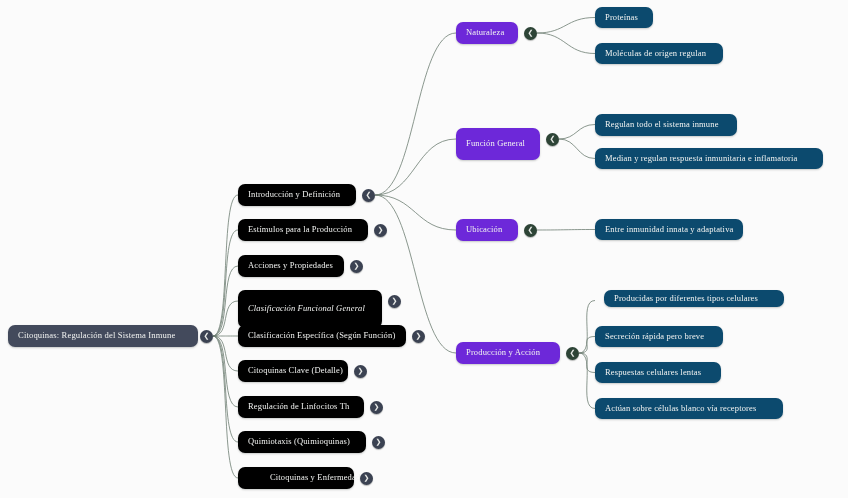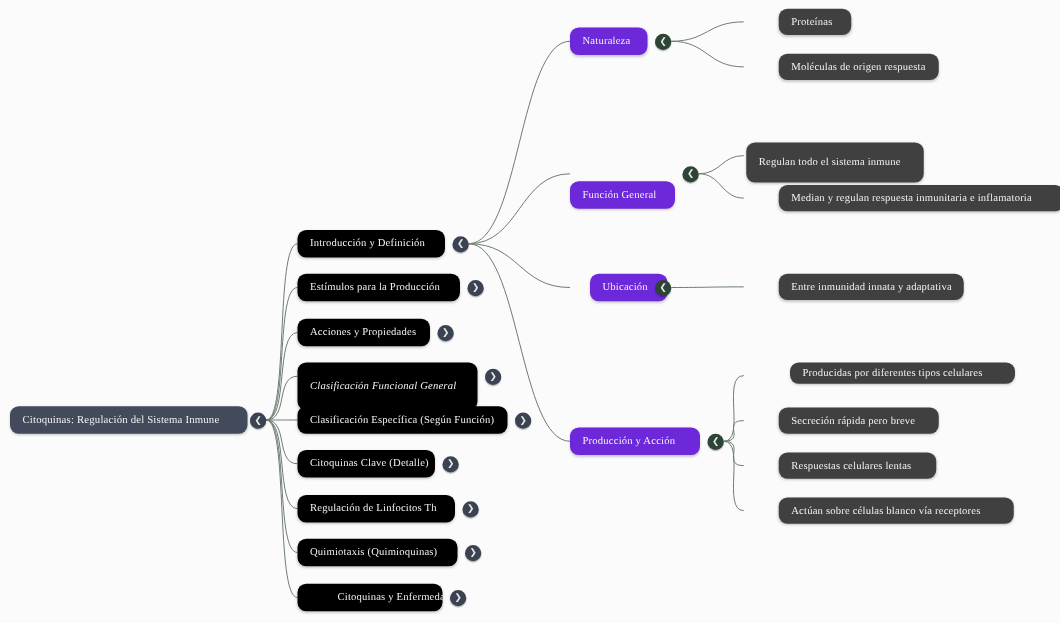--- a/index.html
+++ b/index.html
@@ -46,22 +46,21 @@
     background: #434a5c;
     font-size: 8.6px;
   }
   .node.branch {
     background: #000000;
   }
   .node.topic {
     background: #6d28d9;
   }
   .node.leaf {
-    background: #404040;
-    margin-left: 28px;
+    background: #0c4a6e;
   }
   .toggle {
     position: absolute;
     width: 13px;
     height: 13px;
     border-radius: 50%;
     background: #3b4252;
     color: #e9ebe8;
     display: flex;
     align-items: center;
@@ -120,26 +119,26 @@
     <div class="toggle" style="left: 354px; top: 364.5px;">❯</div>
     <div class="node branch" style="left: 238px; top: 396px; width: 126px; height: 22px; text-align: right;">Regulación de Linfocitos Th</div>
     <div class="toggle" style="left: 370px; top: 400.5px;">❯</div>
     <div class="node branch" style="left: 238px; top: 431px; width: 128px; height: 22px;">Quimiotaxis (Quimioquinas)</div>
     <div class="toggle" style="left: 372px; top: 435.5px;">❯</div>
     <div class="node branch" style="left: 238px; top: 467px; width: 116px; height: 22px; padding-left: 32px;">Citoquinas y Enfermedad</div>
     <div class="toggle" style="left: 360px; top: 471.5px;">❯</div>
     <div class="node topic" style="left: 456px; top: 22px; width: 62px; height: 22px;">Naturaleza</div>
     <div class="toggle green" style="left: 524px; top: 26.5px;">❮</div>
     <div class="node leaf" style="left: 595px; top: 7px; width: 58px; height: 21px;">Proteínas</div>
-    <div class="node leaf" style="left: 595px; top: 43px; width: 128px; height: 21px;">Moléculas de origen respuesta</div>
-    <div class="node topic" style="left: 456px; top: 145px; width: 84px; height: 22px;">Función General</div>
+    <div class="node leaf" style="left: 595px; top: 43px; width: 128px; height: 21px;">Moléculas de origen regulan</div>
+    <div class="node topic" style="left: 456px; top: 128px; width: 84px; height: 32px;">Función General</div>
     <div class="toggle green" style="left: 546px; top: 132.5px;">❮</div>
-    <div class="node leaf" style="left: 569px; top: 114px; width: 142px; height: 32px;">Regulan todo el sistema inmune</div>
+    <div class="node leaf" style="left: 595px; top: 114px; width: 142px; height: 22px;">Regulan todo el sistema inmune</div>
     <div class="node leaf" style="left: 595px; top: 148px; width: 228px; height: 21px;">Median y regulan respuesta inmunitaria e inflamatoria</div>
-    <div class="node topic" style="left: 472px; top: 219px; width: 62px; height: 22px;">Ubicación</div>
+    <div class="node topic" style="left: 456px; top: 219px; width: 62px; height: 22px;">Ubicación</div>
     <div class="toggle green" style="left: 524px; top: 223.5px;">❮</div>
     <div class="node leaf" style="left: 595px; top: 219px; width: 148px; height: 21px;">Entre inmunidad innata y adaptativa</div>
     <div class="node topic" style="left: 456px; top: 342px; width: 104px; height: 22px;">Producción y Acción</div>
     <div class="toggle green" style="left: 566px; top: 346.5px;">❮</div>
     <div class="node leaf" style="left: 604px; top: 290px; width: 180px; height: 17px;">Producidas por diferentes tipos celulares</div>
     <div class="node leaf" style="left: 595px; top: 326px; width: 128px; height: 21px;">Secreción rápida pero breve</div>
     <div class="node leaf" style="left: 595px; top: 398px; width: 188px; height: 21px;">Actúan sobre células blanco vía receptores</div>
     <div class="node leaf" style="left: 595px; top: 362px; width: 126px; height: 21px;">Respuestas celulares lentas</div>
   </div>
 

